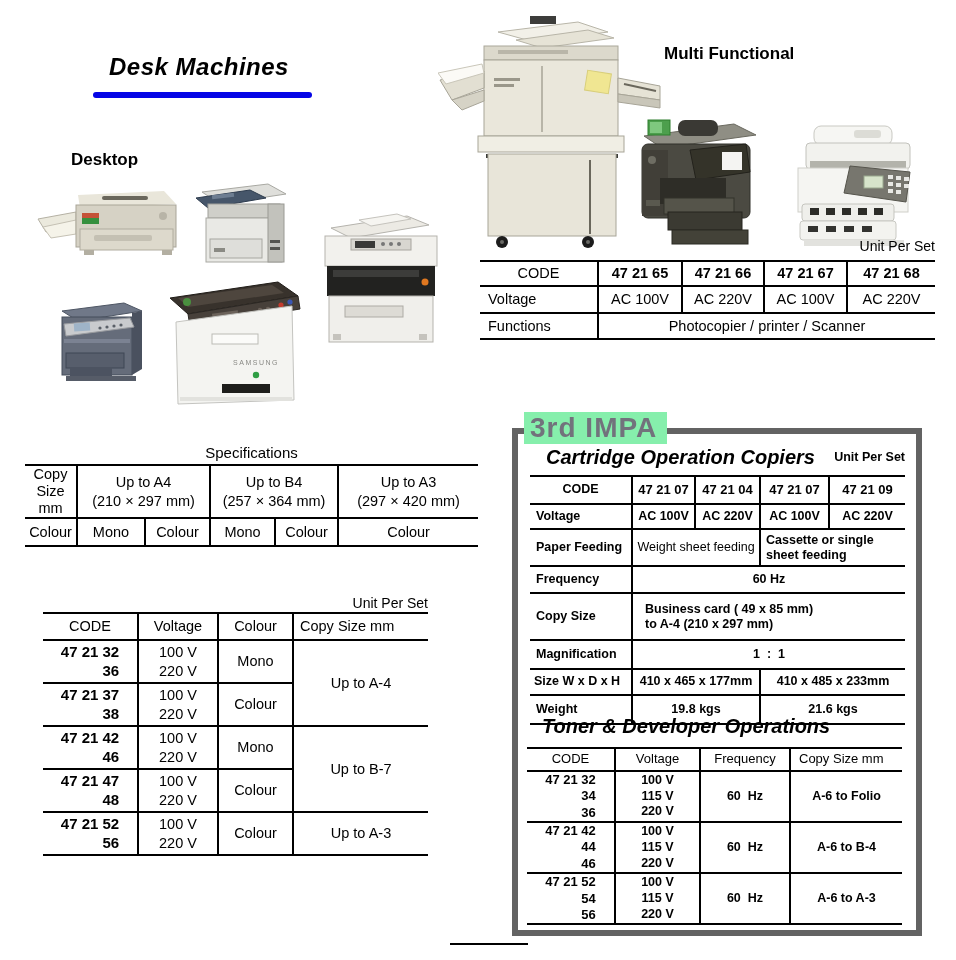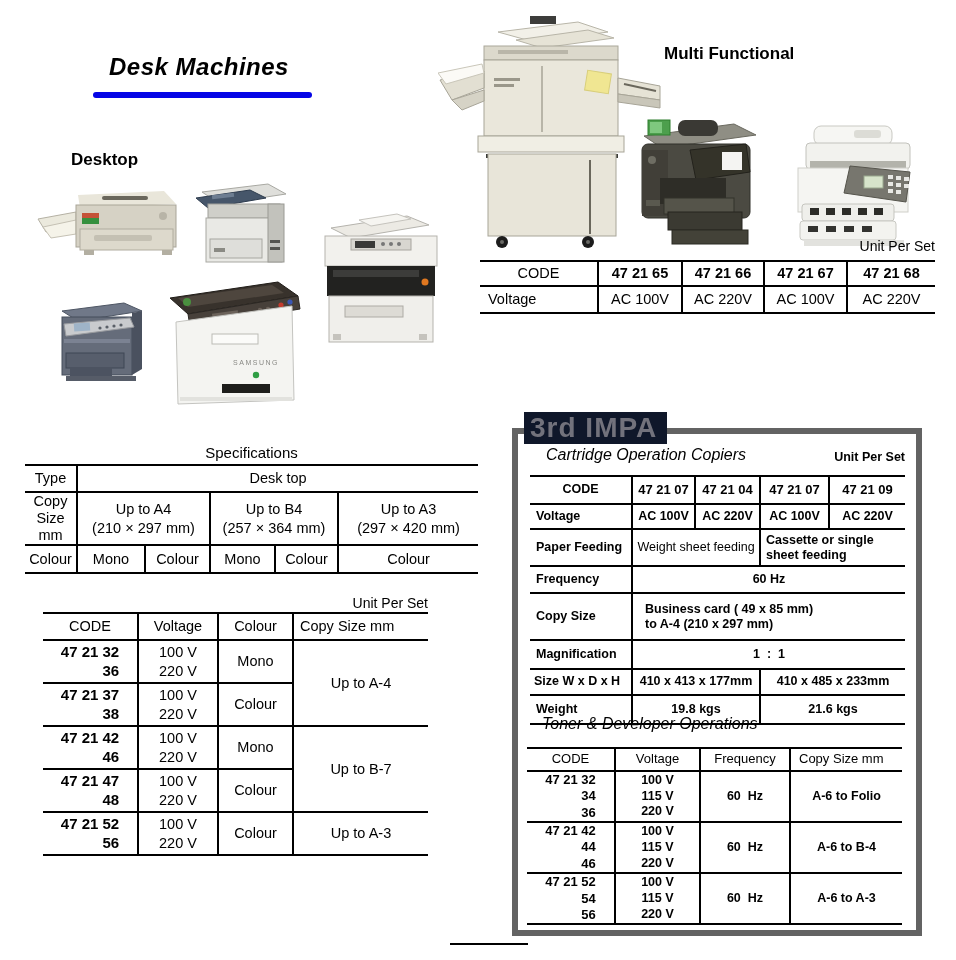--- a/index.html
+++ b/index.html
@@ -20,22 +20,22 @@
   .code-txt { font-weight:bold; font-size:15px; }
   .code-wrap { display:inline-block; text-align:right; }
 
   
   table.cart { border-bottom:2px solid #000; }
   table.cart td { font-size:12.5px; padding:0 2px; }
   table.cart td.lbl { padding-left:6px; font-weight:bold; }
   table.cart .code-txt { font-size:13px; }
 
   .impa-box { border:6px solid #636363; }
-  .impa-badge { font-size:28px; font-weight:bold; color:#72727c; background:#0f172a; padding:0 10px 0 6px; letter-spacing:1px; line-height:32px; }
-  .box-title { font-size:16px; font-weight:normal; font-style:italic; }
+  .impa-badge { font-size:28px; font-weight:bold; color:#72727c; background:#86efac; padding:0 10px 0 6px; letter-spacing:1px; line-height:32px; }
+  .box-title { font-size:20px; font-weight:bold; font-style:italic; }
   .small-unit { font-size:12.5px; font-weight:bold; }
   .spec-title { font-size:15px; text-align:center; }
   .thin-rule { background:#000; height:2px; }
   svg { display:block; }
 </style>
 </head>
 <body>
 
 <div id="canvas">
 
@@ -235,39 +235,39 @@
       <td class="code-txt">47 21 67</td>
       <td class="code-txt">47 21 68</td>
     </tr>
     <tr style="height:27px">
       <td class="lbl">Voltage</td>
       <td>AC 100V</td>
       <td>AC 220V</td>
       <td>AC 100V</td>
       <td>AC 220V</td>
     </tr>
+    <tr style="height:26px">
+      <td class="lbl">Functions</td>
+      <td colspan="4">Photocopier / printer / Scanner</td>
+    </tr>
   </tbody>
     </table>
 
   <div class="abs spec-title" style="left:25px; top:444px; width:453px;">Specifications</div>
 
   <table class="cat abs" style="left:25px; top:464px; width:453px;">
     <colgroup>
         <col style="width:52px">
         <col style="width:68px">
         <col style="width:65px">
         <col style="width:65px">
         <col style="width:63px">
         <col style="width:140px">
       </colgroup>
     <tbody>
-        <tr style="height:27px">
-      <td>Type</td>
-      <td colspan="5">Desk top</td>
-    </tr>
     <tr style="height:53px">
       <td style="line-height:1.15; padding:0 6px;">Copy Size mm</td>
       <td colspan="2">
         <div>Up to A4</div>
         <div>(210 × 297 mm)</div>
       </td>
       <td colspan="2">
         <div>Up to B4</div>
         <div>(257 × 364 mm)</div>
       </td>
@@ -393,21 +393,21 @@
         <div>Business card ( 49 x 85 mm)</div>
         <div>to A-4 (210 x 297 mm)</div>
       </td>
     </tr>
     <tr style="height:29px">
       <td class="lbl">Magnification</td>
       <td colspan="4" class="bold">1&nbsp;&nbsp;:&nbsp;&nbsp;1</td>
     </tr>
     <tr style="height:26px">
       <td class="lbl" style="padding-left:4px">Size W x D x H</td>
-      <td colspan="2" class="bold">410 x 413 x 177mm</td>
+      <td colspan="2" class="bold">410 x 465 x 177mm</td>
       <td colspan="2" class="bold">410 x 485 x 233mm</td>
     </tr>
     <tr style="height:29px">
       <td class="lbl">Weight</td>
       <td colspan="2" class="bold">19.8 kgs</td>
       <td colspan="2" class="bold">21.6 kgs</td>
     </tr>
   </tbody>
     </table>
 

